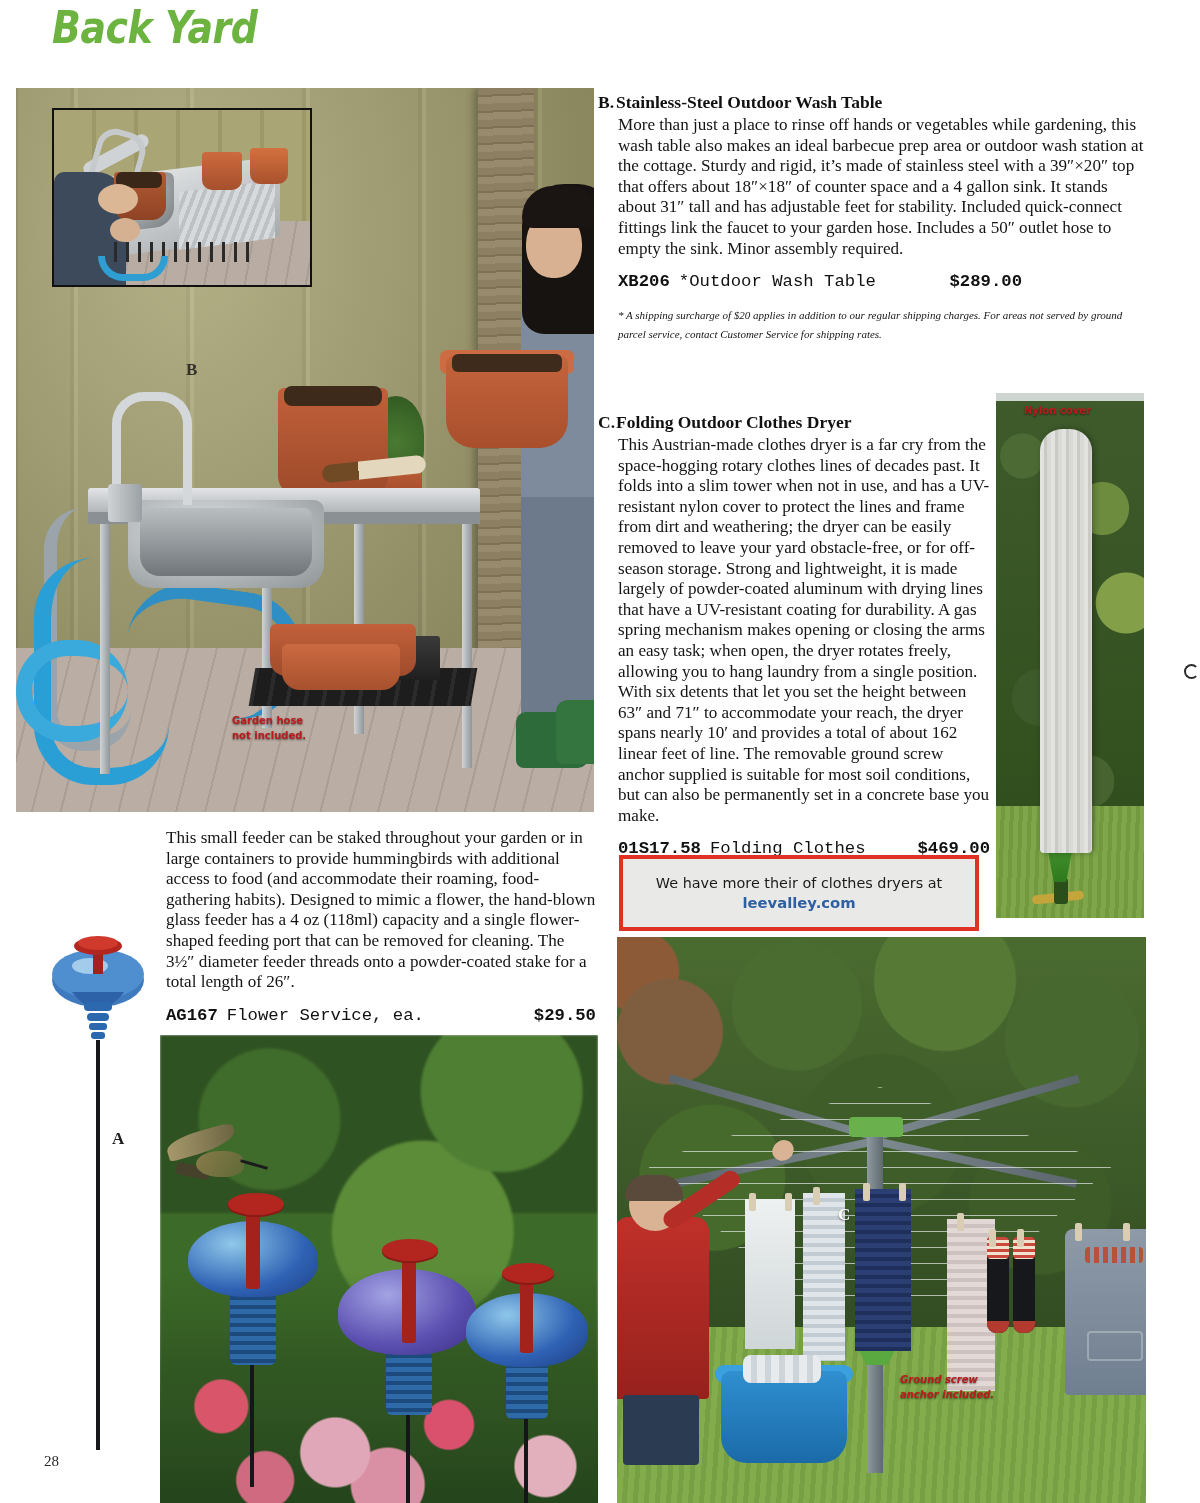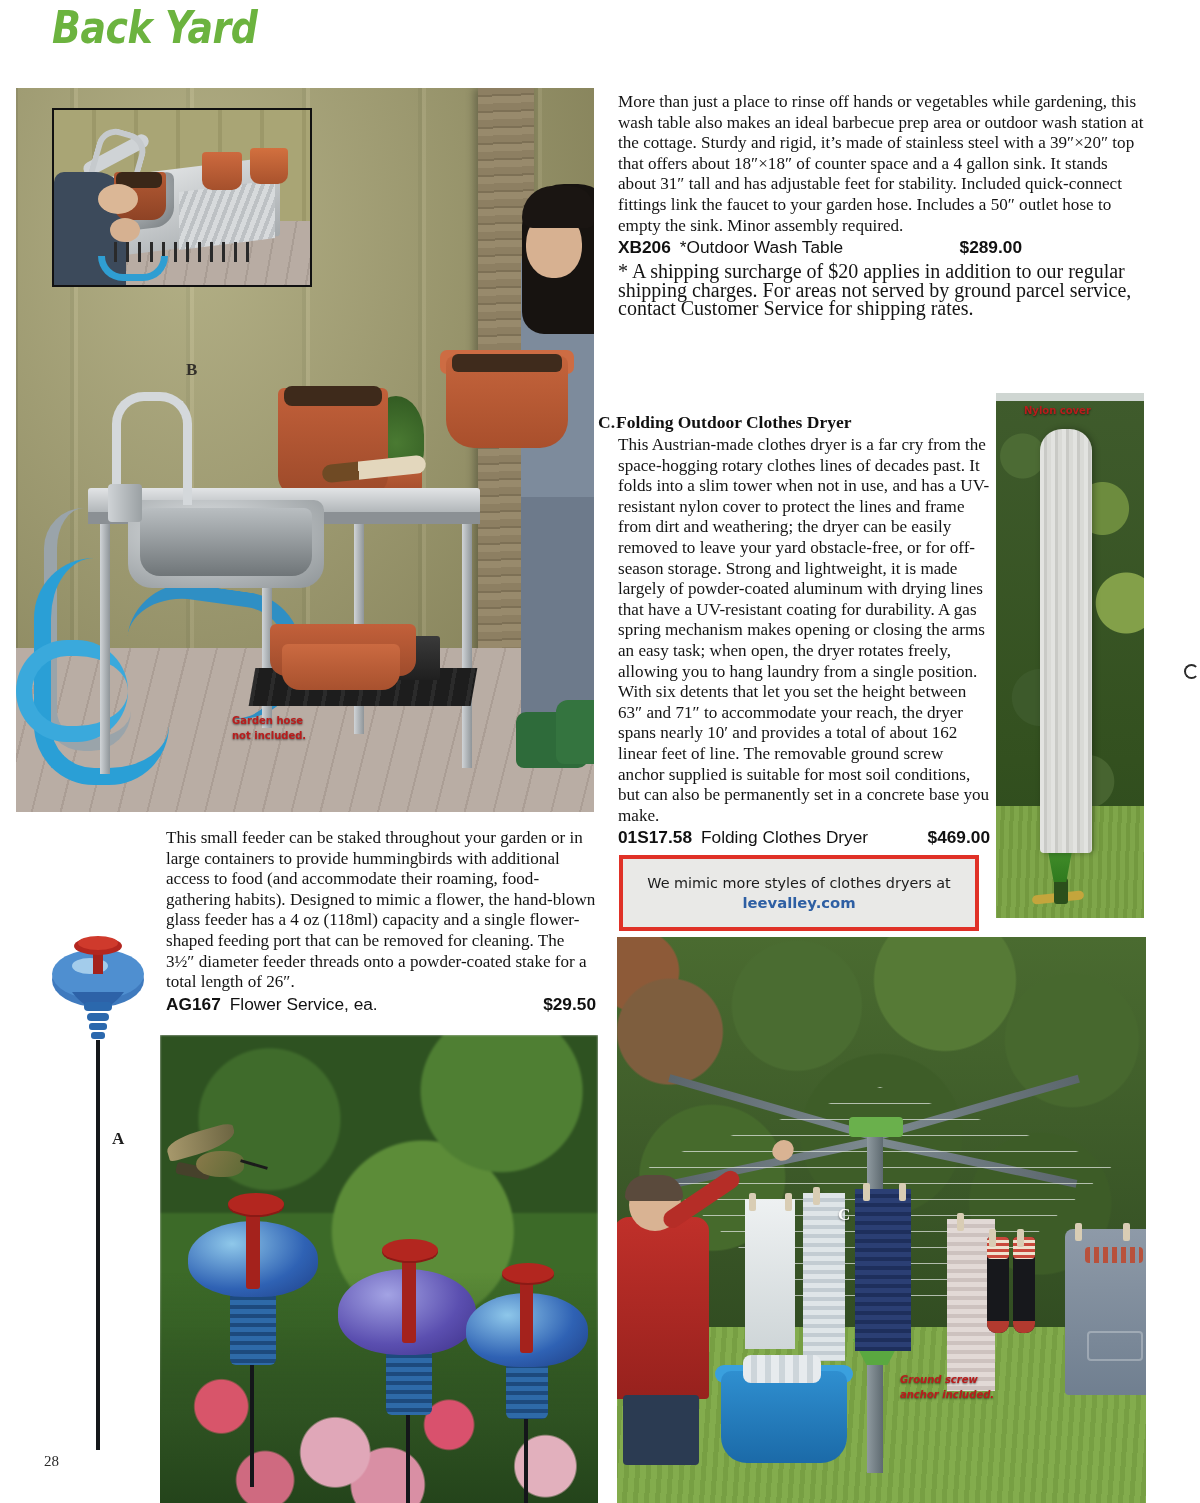--- a/index.html
+++ b/index.html
@@ -162,29 +162,29 @@
   .item-head{
     font-family:"Liberation Serif",serif;font-weight:bold;font-size:17.5px;color:#111;
     margin:0 0 2px 0;
   }
   .item-head .ltr{display:inline-block;width:18px;}
   .item-body{
     font-family:"Liberation Serif",serif;font-size:17.1px;line-height:20.6px;color:#141414;
     text-indent:0;margin:0;padding-left:20px;
   }
   .price-row{
-    font-family:Liberation Sans, sans-serif;font-size:17.3px;color:#111;
-    padding-left:20px;display:flex;align-items:baseline;margin-top:1px;
+    font-family:Liberation Mono, monospace;font-size:17.3px;color:#111;
+    padding-left:20px;display:flex;align-items:baseline;margin-top:13px;
   }
   .price-row .sku{font-weight:bold;margin-right:9px;}
   .price-row .desc{flex:0 1 auto;}
   .price-row .price{font-weight:bold;margin-left:auto;padding-right:124px;}
   .footnote{
-    font-family:"Liberation Serif",serif;font-size:20px;line-height:18.4px;
-    color:#141414;padding-left:20px;margin-top:4px;
+    font-family:"Liberation Serif",serif;font-style:italic;font-size:11px;line-height:18.4px;
+    color:#141414;padding-left:20px;margin-top:15px;
   }
 
   #item-b{position:absolute;left:598px;top:92px;width:548px;}
   #item-c{position:absolute;left:598px;top:412px;width:392px;}
   #item-c .item-body{width:372px;}
   #item-c .price-row{width:372px;}
   #item-c .price-row .price{padding-right:0;}
 
   
   #item-a{position:absolute;left:148px;top:828px;width:448px;}
@@ -423,20 +423,23 @@
     <div class="inset-rack"></div>
     <div class="inset-hose"></div>
   </div>
 
   <div class="letter" id="letter-b">B</div>
   <div class="caption" id="caption-hose" style="white-space:pre-line;">Garden hose
 not included.</div>
 
 
   <div id="item-b">
+    <div class="item-head">
+      <span class="ltr">B.</span><span>Stainless-Steel Outdoor Wash Table</span>
+    </div>
     <p class="item-body">More than just a place to rinse off hands or vegetables while gardening, this wash table also makes an ideal barbecue prep area or outdoor wash station at the cottage. Sturdy and rigid, it’s made of stainless steel with a 39″×20″ top that offers about 18″×18″ of counter space and a 4 gallon sink. It stands about 31″ tall and has adjustable feet for stability. Included quick-connect fittings link the faucet to your garden hose. Includes a 50″ outlet hose to empty the sink. Minor assembly required.</p>
     <div class="price-row">
       <span class="sku">XB206</span>
       <span class="desc">*Outdoor Wash Table</span>
       <span class="price">$289.00</span>
     </div>
     <div class="footnote">* A shipping surcharge of $20 applies in addition to our regular shipping charges. For areas not served by ground parcel service, contact Customer Service for shipping rates.</div>
   </div>
 
   <div id="item-c">
@@ -457,21 +460,21 @@
     <div class="ny-path"></div>
     <div class="ny-grass"></div>
     <div class="ny-peg"></div>
     <div class="ny-spike"></div>
     <div class="ny-foot"></div>
     <div class="ny-cover"></div>
   </div>
   <div class="caption" id="caption-nylon">Nylon cover</div>
 
   <div id="promo-box">
-    <div class="line1">We mimic more styles of clothes dryers at</div>
+    <div class="line1">We have more their of clothes dryers at</div>
     <div class="line2">leevalley.com</div>
   </div>
 
   <div id="item-a">
     <p class="item-body">This small feeder can be staked throughout your garden or in large containers to provide hummingbirds with additional access to food (and accommodate their roaming, food-gathering habits). Designed to mimic a flower, the hand-blown glass feeder has a 4 oz (118ml) capacity and a single flower-shaped feeding port that can be removed for cleaning. The 3½″ diameter feeder threads onto a powder-coated stake for a total length of 26″.</p>
     <div class="price-row">
       <span class="sku">AG167</span>
       <span class="desc">Flower Service, ea.</span>
       <span class="price">$29.50</span>
     </div>

